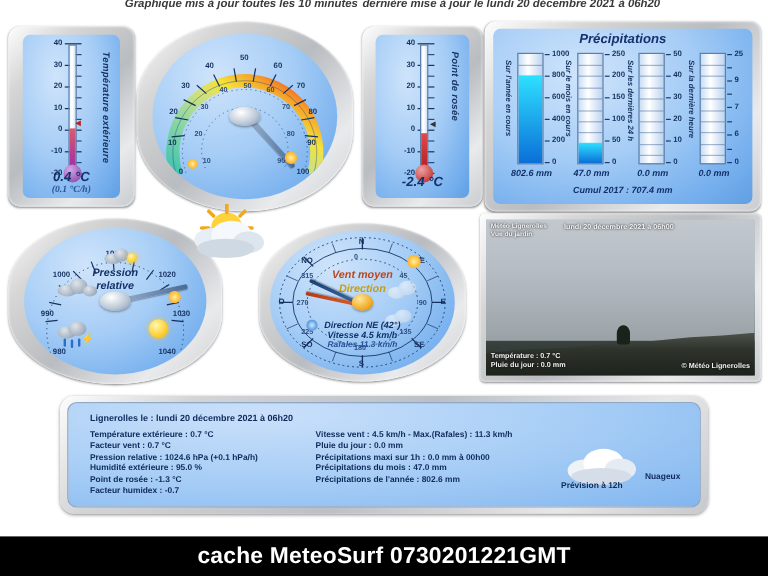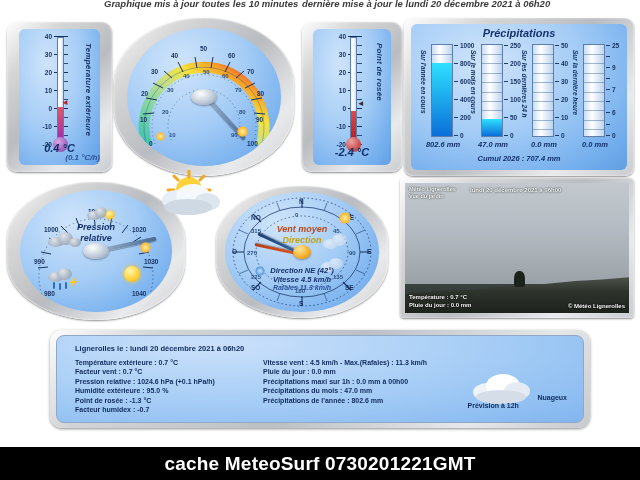--- a/index.html
+++ b/index.html
@@ -73,22 +73,22 @@
     color:#14305e; transform:translateY(-3.5px); white-space:nowrap;
   }
   .thermo .marker {
     position:absolute; font-size:8px; color:#c02020; line-height:1;
   }
   .thermo .readout {
     position:absolute; left:0; width:100%; text-align:center;
     font-size:11px; font-weight:bold; font-style:italic; color:#13306a;
   }
   .thermo .readout2 {
-    position:absolute; left:0; width:100%; text-align:right;
-    font-size:8px; font-weight:bold; font-style:italic; color:#2a5296;
+    position:absolute; left:0; width:100%; text-align:center;
+    font-size:8px; font-weight:bold; font-style:italic; color:#2a5296;font-family:Liberation Serif, serif;
   }
 
   
   .gaugewrap { position:absolute; }
   .gtitle {
     position:absolute; width:100%; text-align:center;
     font-size:9px; font-weight:bold; font-style:italic; color:#15316a;
     line-height:11px;
   }
   .gneedle {
@@ -534,21 +534,21 @@
           <div class="ptk" style="top:57px;"></div>
           <div class="ptk" style="top:68px;"></div>
             <span class="plb" style="top:68px;">6</span>
           <div class="ptk" style="top:80px;"></div>
           <div class="ptk" style="top:91px;"></div>
             <span class="plb" style="top:91px;">0</span>
         </div>
         <div class="pval">0.0 mm</div>
       </div>
 
-      <div class="precip-foot">Cumul 2026 : 707.4 mm</div>
+      <div class="precip-foot">Cumul 2017 : 707.4 mm</div>
     </div>
   </div>
 
   <div class="bezel round" style="left:7px; top:182px; width:178px; height:138px;">
     <div class="face oval" style="left:13px; top:8px; width:152px; height:122px;">
       <div class="gaugewrap" style="left:0; top:0; width:152px; height:122px;">
 
         <svg width="152" height="122" style="position:absolute;left:0;top:0;">
           <path d="M 22 104 A 57 57 0 1 1 130 104" fill="none" stroke="#1d3f70" stroke-width="0.8" stroke-dasharray="1 3"></path>
           <g stroke="#16315f" stroke-width="1">

